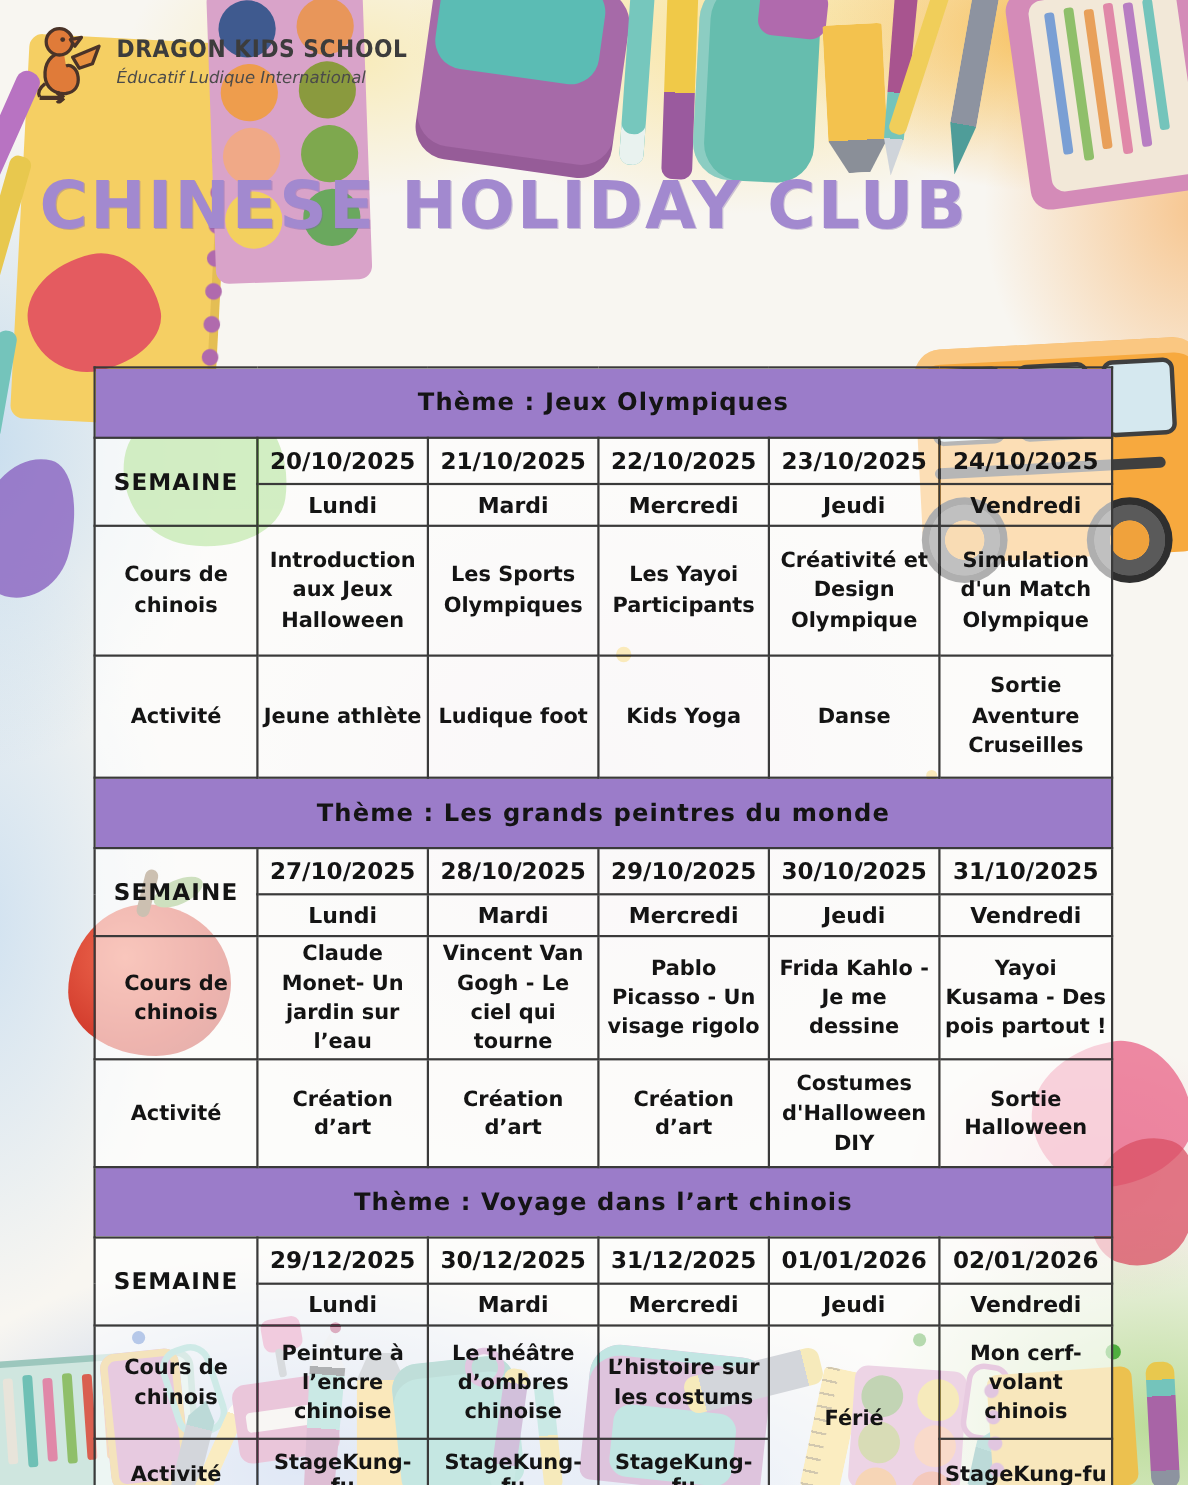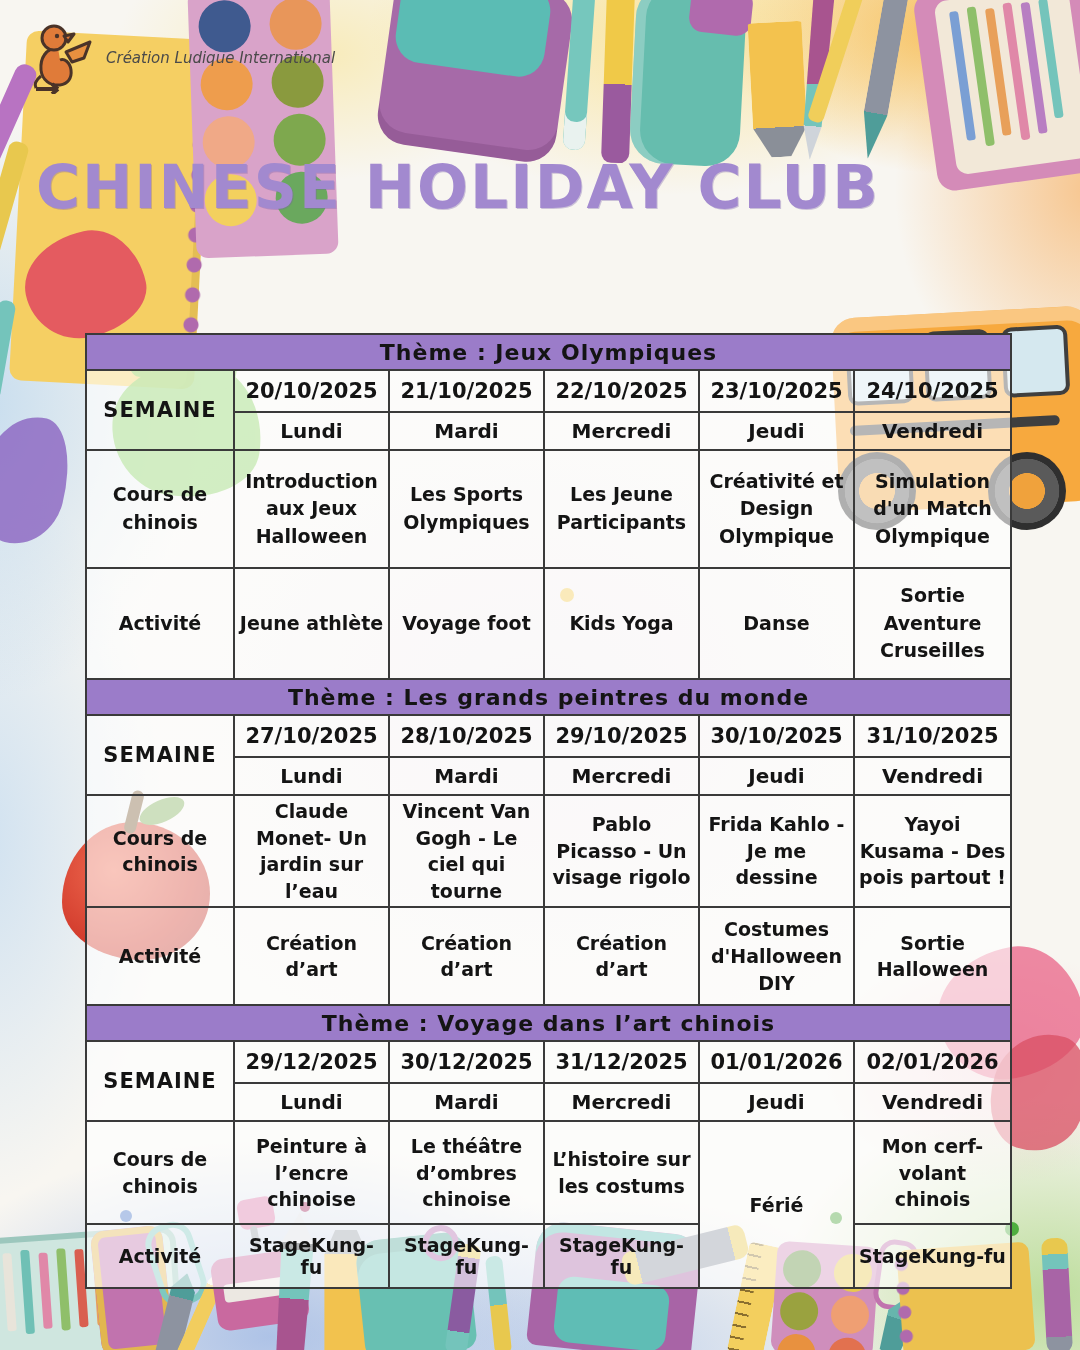--- a/index.html
+++ b/index.html
@@ -44,21 +44,21 @@
   table.sched{
     position:absolute;left:85px;top:333px;width:925px;z-index:2;
     border-collapse:collapse;table-layout:fixed;
   }
   table.sched td{
     border:2px solid #3a3a3a;text-align:center;vertical-align:middle;
     color:#141414;font-weight:bold;background:rgba(255,255,255,.62);
     padding:2px 4px;overflow:hidden;
   }
   tr.theme-row td{
-    background:#9b7cc9;font-size:22px;letter-spacing:1px;height:30px;padding:2px;
+    background:#9b7cc9;font-size:22px;letter-spacing:1px;height:30px;padding:16px;
   }
   tr.date-row td{height:36px;font-size:21px;}
   tr.day-row td{height:32px;font-size:20px;}
   td.lbl{font-size:20px;background:rgba(255,255,255,.5);}
   td.week-lbl{font-size:23px;letter-spacing:1px;background:rgba(255,255,255,.5);margin-left:48px;}
   tr.course1 td{height:112px;font-size:19px;line-height:1.45;}
   tr.act1 td{height:105px;font-size:19px;line-height:1.45;}
   tr.course2 td{height:102px;font-size:19px;line-height:1.4;}
   tr.act2 td{height:92px;font-size:19px;line-height:1.4;}
   tr.course3 td{height:97px;font-size:19px;line-height:1.4;}
@@ -196,21 +196,22 @@
         <path d="M30 30 C18 30 12 40 13 52 C14 62 22 68 32 67 C40 66 44 60 43 52 C42 44 36 40 32 42" fill="#e07b39"></path>
         <circle cx="26" cy="20" r="12" fill="#e07b39"></circle>
         <path d="M36 18 L46 16 L40 24 Z" fill="#e07b39"></path>
         <path d="M38 34 L62 24 L56 40 L44 44 Z" fill="#e8903f"></path>
         <path d="M13 58 C8 62 6 66 8 70" fill="none"></path>
       </g>
       <circle cx="29" cy="18" r="2.2" fill="#4a3328"></circle>
       <path d="M8 71 L30 71 M30 71 L24 66 M30 71 L24 76" stroke="#4a3328" stroke-width="4" fill="none"></path>
     </svg>
     <div class="logo-text">
-      <div class="tagline">Création Ludique International</div>
+      <div class="name">DRAGON KIDS SCHOOL</div>
+      <div class="tagline">Éducatif Ludique International</div>
     </div>
   </div>
 
   <div class="page-title">CHINESE HOLIDAY CLUB</div>
 
   <table class="sched">
     <colgroup>
       <col style="width:148px">
         <col style="width:155px">
         <col style="width:155px">
@@ -235,28 +236,28 @@
       <td>Lundi</td>
       <td>Mardi</td>
       <td>Mercredi</td>
       <td>Jeudi</td>
       <td>Vendredi</td>
     </tr>
     <tr class="course1">
       <td class="lbl">Cours de chinois</td>
       <td>Introduction aux Jeux Halloween</td>
       <td>Les Sports Olympiques</td>
-      <td>Les Jeune Participants</td>
+      <td>Les Yayoi Participants</td>
       <td>Créativité et Design Olympique</td>
       <td>Simulation d'un Match Olympique</td>
     </tr>
     <tr class="act1">
       <td class="lbl">Activité</td>
       <td>Jeune athlète</td>
-      <td>Voyage foot</td>
+      <td>Ludique foot</td>
       <td>Kids Yoga</td>
       <td>Danse</td>
       <td class="outing">Sortie Aventure Cruseilles</td>
     </tr>
 
     <tr class="theme-row">
           <td colspan="6">Thème : Les grands peintres du monde</td>
         </tr>
     <tr class="date-row">
       <td class="week-lbl" rowspan="2">SEMAINE</td>

